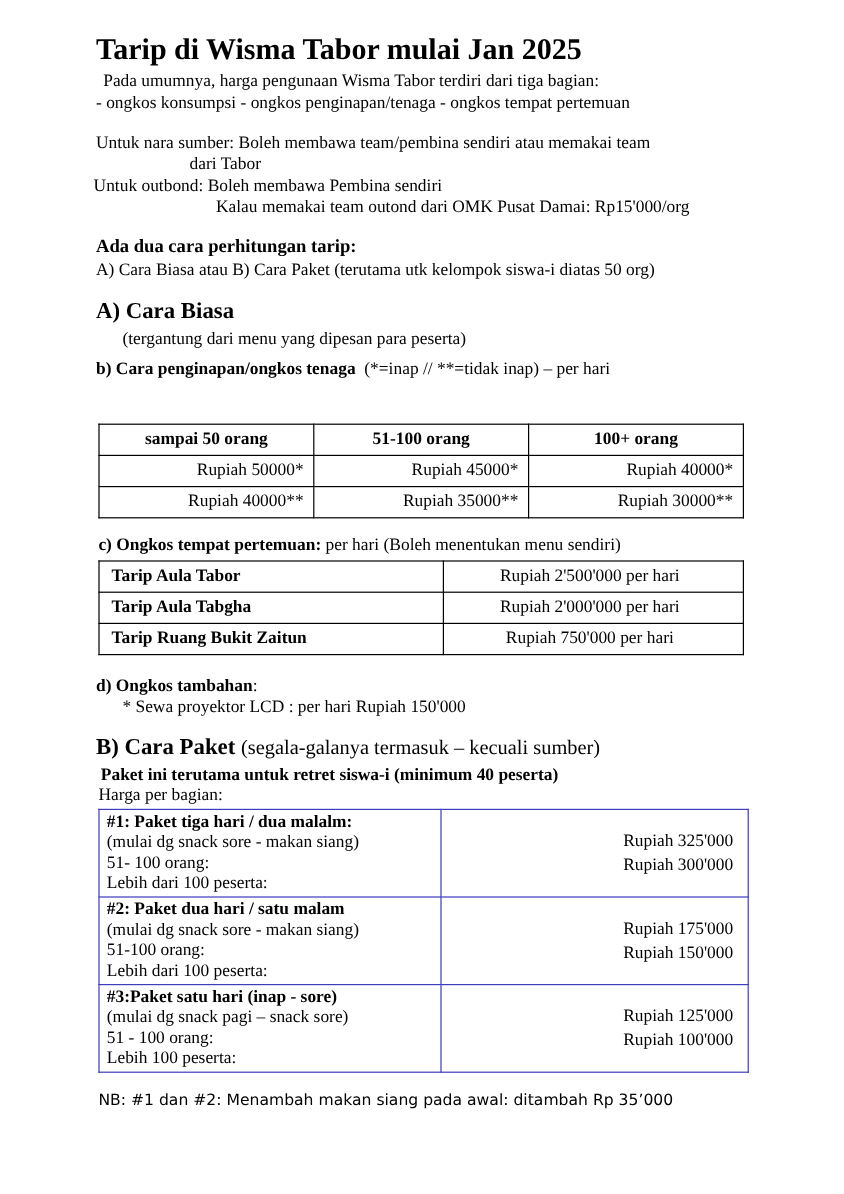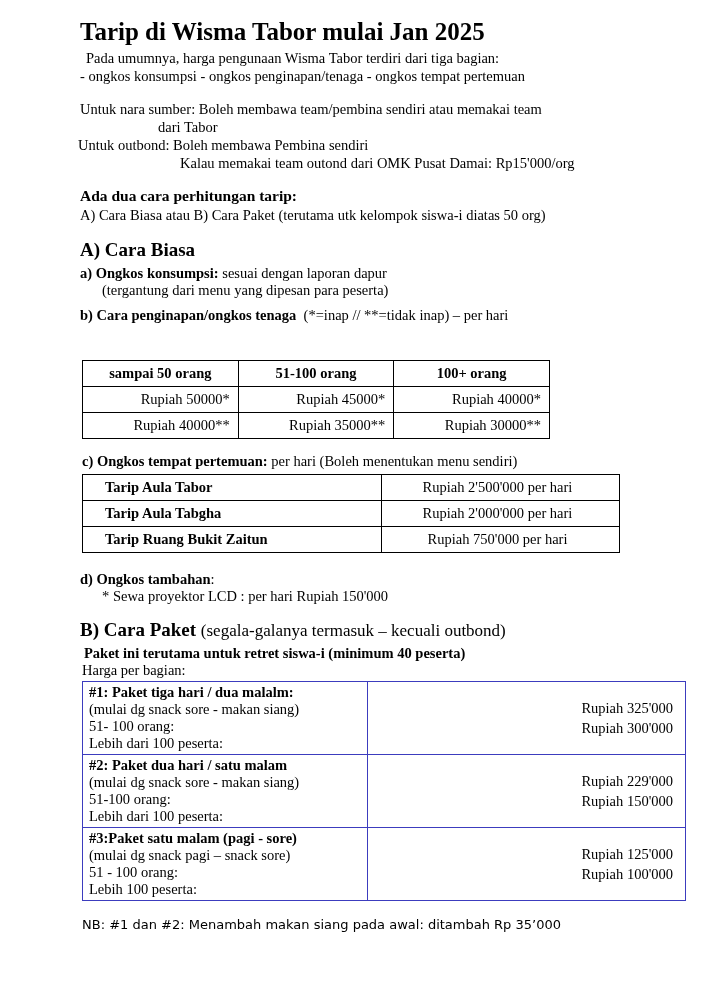--- a/index.html
+++ b/index.html
@@ -18,21 +18,21 @@
   .page {
     position: relative;
     width: 703px;
     height: 995px;
     padding: 0;
     box-sizing: border-box;
   }
   .content {
     position: absolute;
     left: 80px;
-    top: 18px;
+    top: 28px;
     width: 560px;
   }
   h1.doc-title {
     font-family: "Liberation Serif", serif;
     font-size: 25px;
     font-weight: bold;
     margin: 0 0 4px 0;
     letter-spacing: 0px;
   }
   .intro-line {
@@ -90,31 +90,31 @@
     margin: 4px 0 0 2px;
     table-layout: fixed;
   }
   table.grid td {
     border: 1px solid #000000;
     font-size: 14.5px;
     padding: 2px 8px 3px 8px;
     height: 20px;
   }
 
-  table.tarip-inap { width: 468px; margin-top: 36px; }
+  table.tarip-inap { width: 538px; margin-top: 36px; }
   table.tarip-inap td { text-align: right; }
   table.tarip-inap td.hdr { text-align: center; font-weight: bold; }
 
   table.tempat { width: 538px; margin-left: 2px; }
-  table.tempat td.namecell { font-weight: bold; text-align: left; padding-left: 22px; }
+  table.tempat td.namecell { font-weight: bold; text-align: left; padding-left: 10px; }
   table.tempat td.pricecell { text-align: center; padding-right: 14px; }
 
   table.paket {
     border-collapse: collapse;
-    width: 604px;
+    width: 542px;
     margin: 2px 0 16px 2px;
     table-layout: fixed;
   }
   table.paket td {
     border: 1px solid #3c3cbe;
     font-size: 14.5px;
     vertical-align: top;
     padding: 2px 6px 2px 6px;
   }
   table.paket td.left-col { width: 272px; }
@@ -157,23 +157,20 @@
 
     <div class="gap-md"></div>
 
     <div class="section-head">Ada dua cara perhitungan tarip:</div>
     <div class="para">A) Cara Biasa    atau    B) Cara Paket (terutama utk kelompok siswa-i diatas 50 org)</div>
 
     <div class="gap-md"></div>
 
     <div class="big-head">A) Cara Biasa</div>
 
-    <div class="sub-head">
-      <span>a) Ongkos konsumpsi:</span><span class="normal">  sesuai dengan laporan dapur</span>
-    </div>
     <div class="sub-text">(tergantung dari menu yang dipesan para peserta)</div>
 
     <div class="gap-sm"></div>
 
     <div class="sub-head">
       <span>b) Cara penginapan/ongkos tenaga</span>&nbsp;&nbsp;<span class="normal">(*=inap // **=tidak inap) – per hari</span>
     </div>
 
     <table class="grid tarip-inap">
       <tbody>
@@ -221,21 +218,21 @@
     <div class="gap-lg"></div>
 
     <div class="sub-head">
       <span>d) Ongkos tambahan</span><span class="normal">:</span>
     </div>
     <div class="sub-text">* Sewa proyektor  LCD : per hari  Rupiah 150'000</div>
 
     <div class="gap-md"></div>
 
     <div class="big-head">
-      <span>B) Cara Paket </span><span class="normal">(segala-galanya termasuk – kecuali outbond)</span>
+      <span>B) Cara Paket </span><span class="normal">(segala-galanya termasuk – kecuali sumber)</span>
     </div>
     <div class="sub-head" style="margin-left:4px">Paket ini terutama untuk retret  siswa-i (minimum 40 peserta)</div>
     <div class="para" style="margin-left:2px">Harga per bagian:</div>
 
     <table class="paket">
       <tbody>
           <tr>
         <td class="left-col">
           <div class="pk-title">#1: Paket tiga hari / dua malalm:</div>
           <div class="pk-line">(mulai dg snack sore - makan siang)</div>
@@ -248,27 +245,27 @@
         </td>
       </tr>
       <tr>
         <td class="left-col">
           <div class="pk-title">#2: Paket dua hari / satu malam</div>
           <div class="pk-line">(mulai dg snack sore - makan siang)</div>
           <div class="pk-line">51-100 orang:</div>
           <div class="pk-line">Lebih dari 100 peserta:</div>
         </td>
         <td class="right-col">
-          <div>Rupiah  229'000</div>
+          <div>Rupiah  175'000</div>
           <div>Rupiah  150'000</div>
         </td>
       </tr>
       <tr>
         <td class="left-col">
-          <div class="pk-title">#3:Paket satu malam (pagi - sore)</div>
+          <div class="pk-title">#3:Paket satu hari (inap - sore)</div>
           <div class="pk-line">(mulai dg snack pagi – snack sore)</div>
           <div class="pk-line">51 - 100 orang:</div>
           <div class="pk-line">Lebih 100 peserta:</div>
         </td>
         <td class="right-col">
           <div>Rupiah 125'000</div>
           <div>Rupiah 100'000</div>
         </td>
       </tr>
     </tbody>

